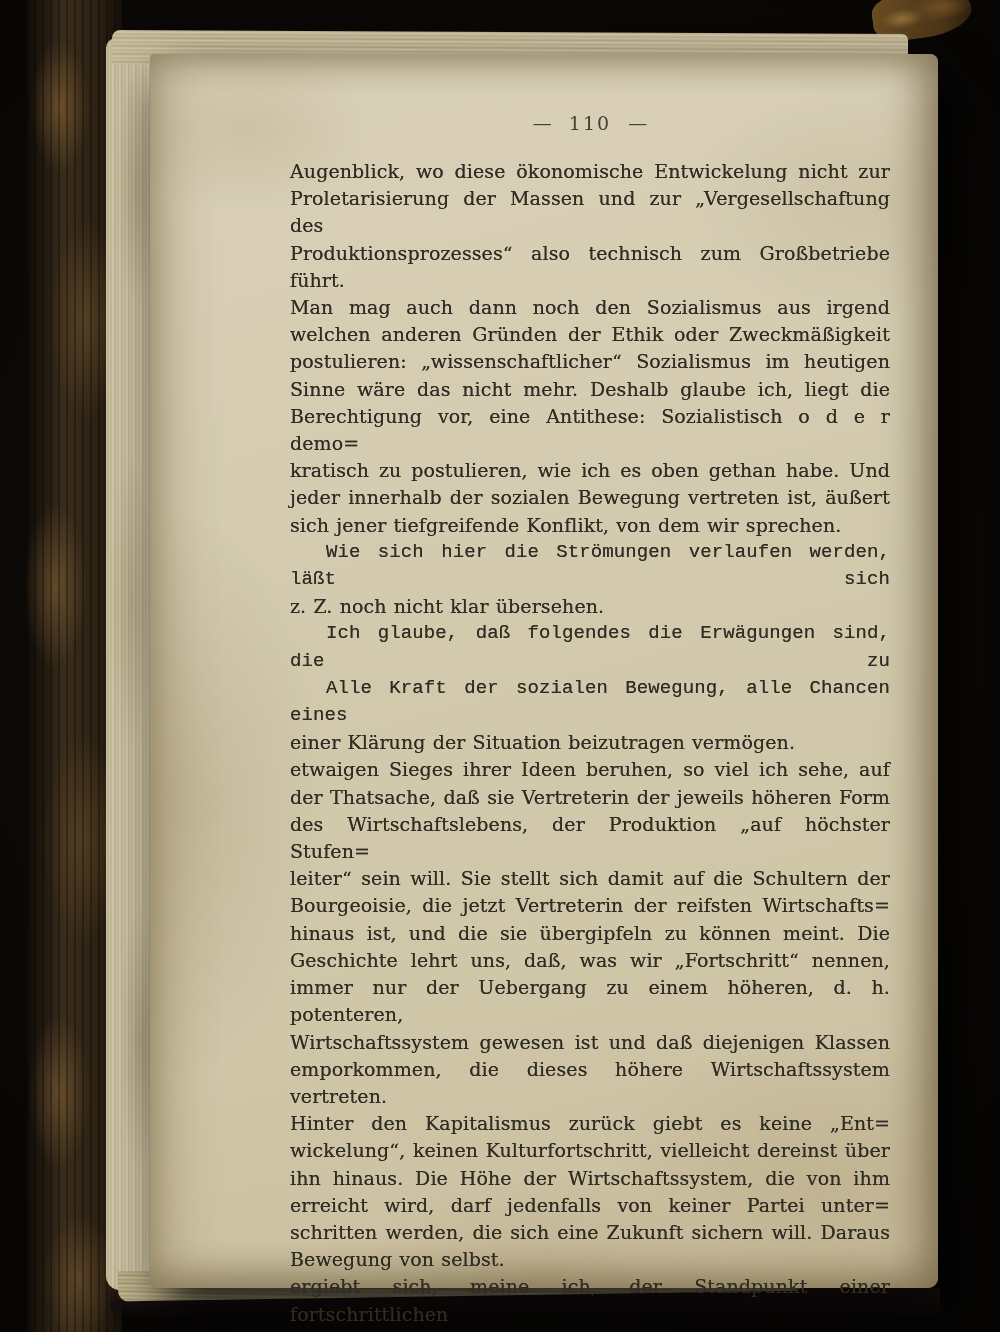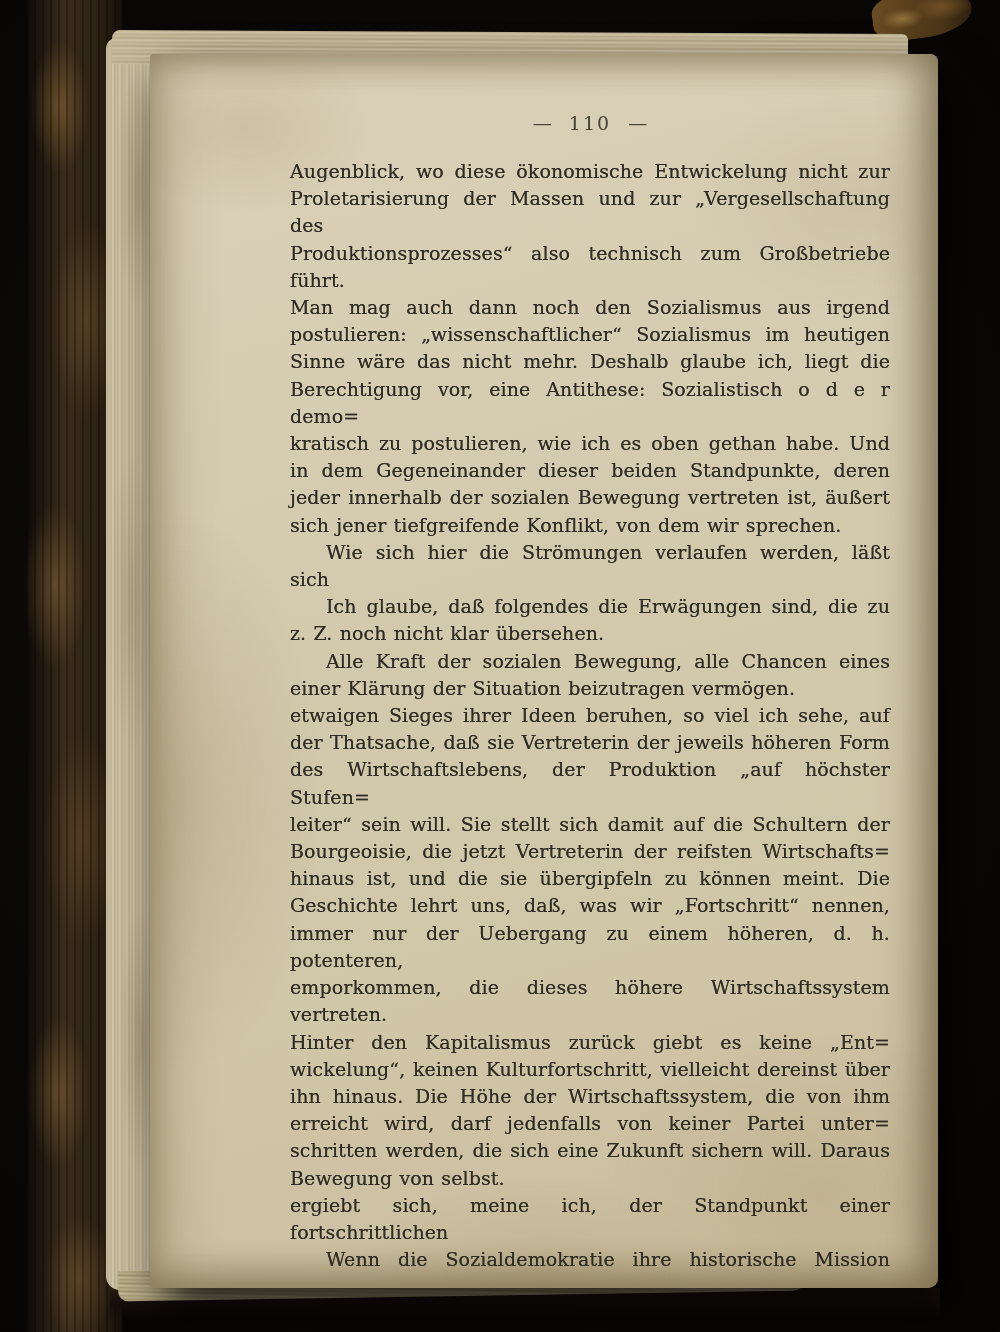--- a/index.html
+++ b/index.html
@@ -141,21 +141,21 @@
     margin-left: 140px;
     color: #2f2c23;
     font-size: 19px;
     line-height: 27.2px;
     letter-spacing: 0.1px;
     word-spacing: 1px;
     text-shadow: 0 0 0.4px rgba(47,44,35,.8);
   }
   .line { text-align: justify; text-align-last: justify; white-space: normal; }
   .line.end { text-align-last: left; }
-  .line.indent { text-indent: 36px; }
+  .line.indent { text-indent: 36px; font-family: Liberation Mono, monospace; }
 </style>
 </head>
 <body>
 
 <div class="scene">
   <div class="cover-corner"></div>
   <div class="spine"></div>
   <div class="stack-left"></div>
   <div class="stack-top"></div>
   <div class="bottom-shadow"></div>
@@ -167,40 +167,41 @@
       <div class="page-number-row">
         <span class="dash">—</span>
         <span class="num">110</span>
         <span class="dash">—</span>
       </div>
       <div class="text">
           <div class="line">Augenblick, wo diese ökonomische Entwickelung nicht zur</div>
           <div class="line">Proletarisierung der Massen und zur „Vergesellschaftung des</div>
           <div class="line">Produktionsprozesses“ also technisch zum Großbetriebe führt.</div>
           <div class="line">Man mag auch dann noch den Sozialismus aus irgend</div>
+          <div class="line">welchen anderen Gründen der Ethik oder Zweckmäßigkeit</div>
           <div class="line">postulieren: „wissenschaftlicher“ Sozialismus im heutigen</div>
           <div class="line">Sinne wäre das nicht mehr. Deshalb glaube ich, liegt die</div>
           <div class="line">Berechtigung vor, eine Antithese: Sozialistisch o d e r demo=</div>
           <div class="line">kratisch zu postulieren, wie ich es oben gethan habe. Und</div>
-          <div class="line">in dem Gegeneinander dieser beiden Standpunkte, deren</div>
           <div class="line">jeder innerhalb der sozialen Bewegung vertreten ist, äußert</div>
           <div class="line end">sich jener tiefgreifende Konflikt, von dem wir sprechen.</div>
           <div class="line indent">Wie sich hier die Strömungen verlaufen werden, läßt sich</div>
+          <div class="line end">z. Z. noch nicht klar übersehen.</div>
           <div class="line indent">Ich glaube, daß folgendes die Erwägungen sind, die zu</div>
-          <div class="line end">z. Z. noch nicht klar übersehen.</div>
           <div class="line indent">Alle Kraft der sozialen Bewegung, alle Chancen eines</div>
           <div class="line end">einer Klärung der Situation beizutragen vermögen.</div>
           <div class="line">etwaigen Sieges ihrer Ideen beruhen, so viel ich sehe, auf</div>
           <div class="line">der Thatsache, daß sie Vertreterin der jeweils höheren Form</div>
           <div class="line">des Wirtschaftslebens, der Produktion „auf höchster Stufen=</div>
           <div class="line">leiter“ sein will. Sie stellt sich damit auf die Schultern der</div>
           <div class="line">Bourgeoisie, die jetzt Vertreterin der reifsten Wirtschafts=</div>
           <div class="line">hinaus ist, und die sie übergipfeln zu können meint. Die</div>
           <div class="line">Geschichte lehrt uns, daß, was wir „Fortschritt“ nennen,</div>
           <div class="line">immer nur der Uebergang zu einem höheren, d. h. potenteren,</div>
+          <div class="line">Wirtschaftssystem gewesen ist und daß diejenigen Klassen</div>
           <div class="line">emporkommen, die dieses höhere Wirtschaftssystem vertreten.</div>
           <div class="line">Hinter den Kapitalismus zurück giebt es keine „Ent=</div>
           <div class="line">wickelung“, keinen Kulturfortschritt, vielleicht dereinst über</div>
           <div class="line">ihn hinaus. Die Höhe der Wirtschaftssystem, die von ihm</div>
           <div class="line">erreicht wird, darf jedenfalls von keiner Partei unter=</div>
           <div class="line">schritten werden, die sich eine Zukunft sichern will. Daraus</div>
           <div class="line end">Bewegung von selbst.</div>
           <div class="line">ergiebt sich, meine ich, der Standpunkt einer fortschrittlichen</div>
           <div class="line indent">Wenn die Sozialdemokratie ihre historische Mission</div>
         </div>

